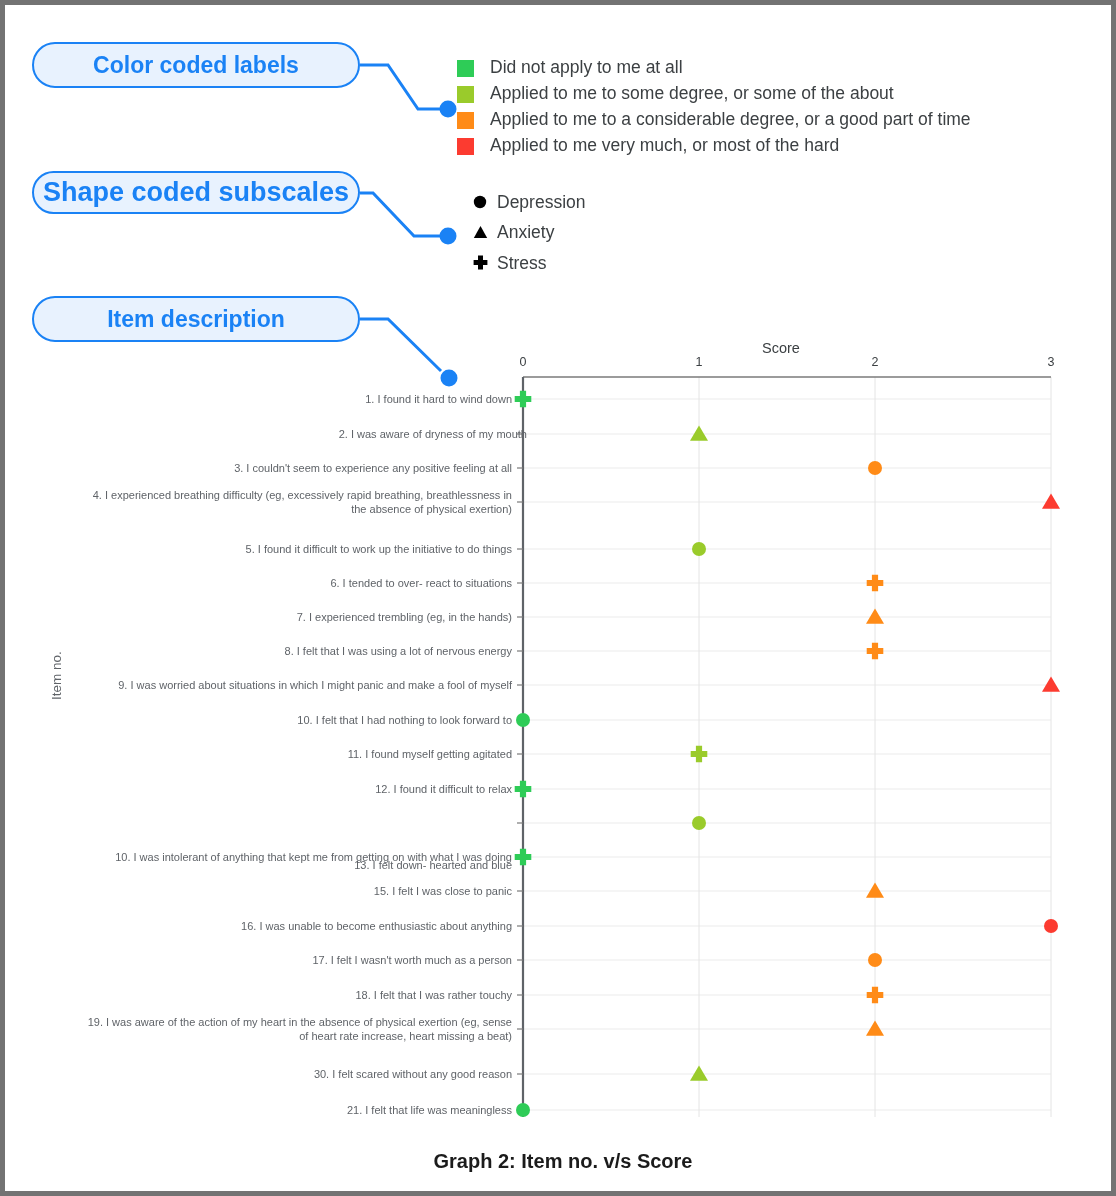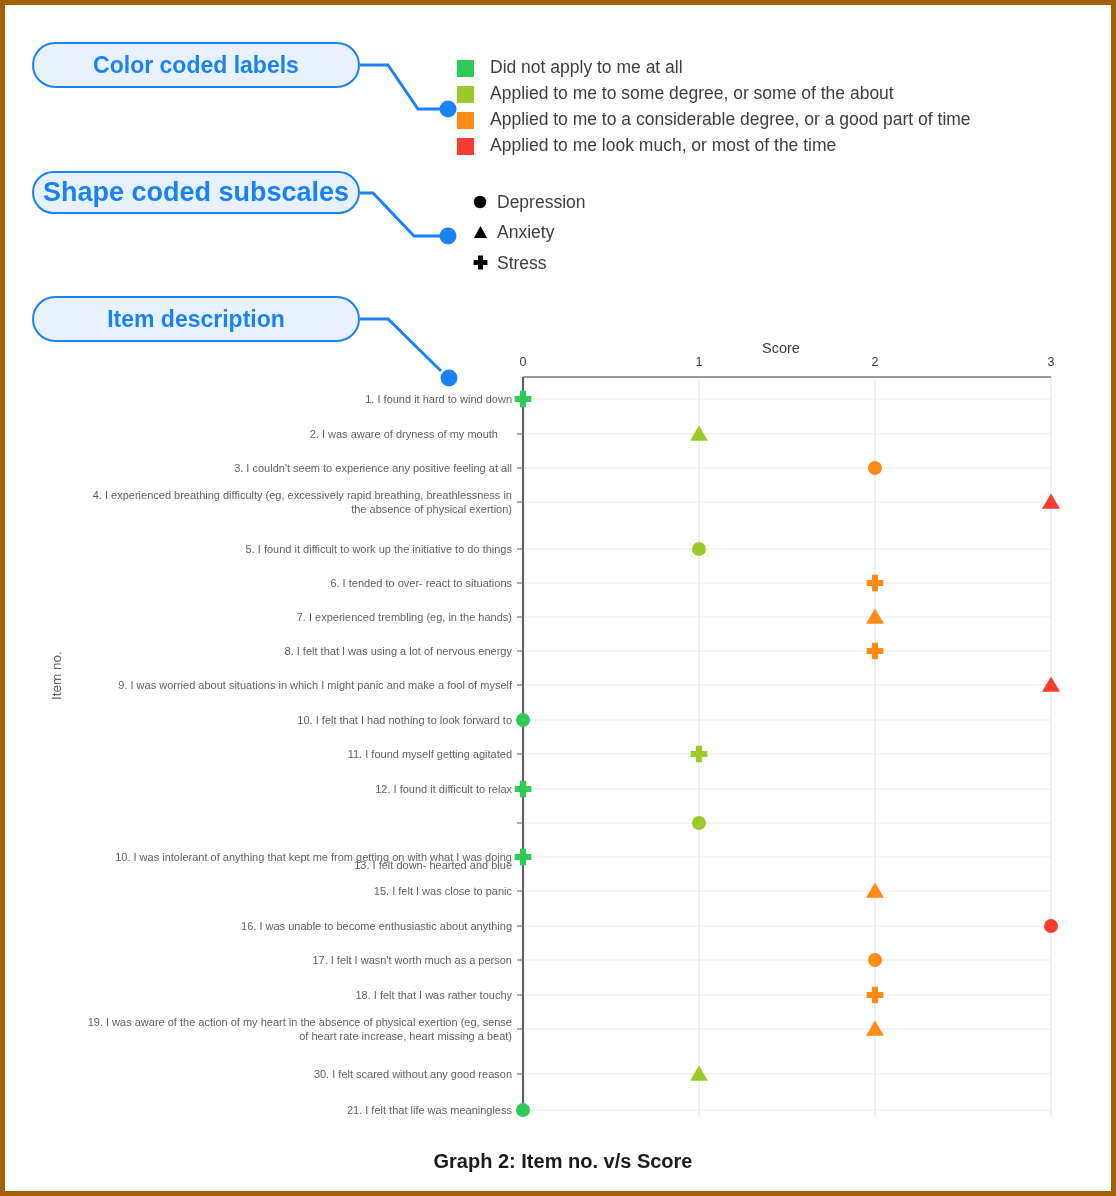--- a/index.html
+++ b/index.html
@@ -8,21 +8,21 @@
     background: #ffffff;
   }
   body {
     font-family: "Liberation Sans", sans-serif;
   }
   .page {
     position: relative;
     width: 1116px;
     height: 1196px;
     box-sizing: border-box;
-    border: 5px solid #a16207;
+    border: 5px solid #737373;
     background: #ffffff;
     overflow: hidden;
   }
 
   
   .callout {
     position: absolute;
     box-sizing: border-box;
     background: #e8f2fe;
     border: 2px solid #1a82f5;
@@ -175,21 +175,21 @@
     <div class="lrow">
       <span class="swatch" style="background:#9ACB2B"></span>
       <span class="ltext">Applied to me to some degree, or some of the about</span>
     </div>
     <div class="lrow">
       <span class="swatch" style="background:#FF8B17"></span>
       <span class="ltext">Applied to me to a considerable degree, or a good part of time</span>
     </div>
     <div class="lrow">
       <span class="swatch" style="background:#FC3B30"></span>
-      <span class="ltext">Applied to me look much, or most of the time</span>
+      <span class="ltext">Applied to me very much, or most of the hard</span>
     </div>
   </div>
 
   <div id="shape-legend">
     <div class="srow">
       <span class="sglyph">
         <svg width="14" height="14" viewBox="0 0 14 14">
             <circle cx="7" cy="7" r="6.2" fill="#000"></circle>
           </svg>
       </span>
@@ -288,21 +288,21 @@
         <circle cx="518" cy="1105" r="7" fill="#2ECC57"></circle>
       </svg>
     <div id="xticks-layer">
         <div class="xtick" style="left: 518px;">0</div>
         <div class="xtick" style="left: 694px;">1</div>
         <div class="xtick" style="left: 870px;">2</div>
         <div class="xtick" style="left: 1046px;">3</div>
       </div>
     <div id="ylabels-layer">
         <div class="ylabel" style="right: 609px; top: 394px; width: 470px;">1. I found it hard to wind down</div>
-        <div class="ylabel" style="right: 623px; top: 429px; width: 470px;">2. I was aware of dryness of my mouth</div>
+        <div class="ylabel" style="right: 594px; top: 429px; width: 470px;">2. I was aware of dryness of my mouth</div>
         <div class="ylabel" style="right: 609px; top: 463px; width: 470px;">3. I couldn't seem to experience any positive feeling at all</div>
         <div class="ylabel" style="right: 609px; top: 497px; width: 470px;">4. I experienced breathing difficulty (eg, excessively rapid breathing, breathlessness in
 the absence of physical exertion)</div>
         <div class="ylabel" style="right: 609px; top: 544px; width: 470px;">5. I found it difficult to work up the initiative to do things</div>
         <div class="ylabel" style="right: 609px; top: 578px; width: 470px;">6. I tended to over- react to situations</div>
         <div class="ylabel" style="right: 609px; top: 612px; width: 470px;">7. I experienced trembling (eg, in the hands)</div>
         <div class="ylabel" style="right: 609px; top: 646px; width: 470px;">8. I felt that I was using a lot of nervous energy</div>
         <div class="ylabel" style="right: 609px; top: 680px; width: 470px;">9. I was worried about situations in which I might panic and make a fool of myself</div>
         <div class="ylabel" style="right: 609px; top: 715px; width: 470px;">10. I felt that I had nothing to look forward to</div>
         <div class="ylabel" style="right: 609px; top: 749px; width: 470px;">11. I found myself getting agitated</div>

